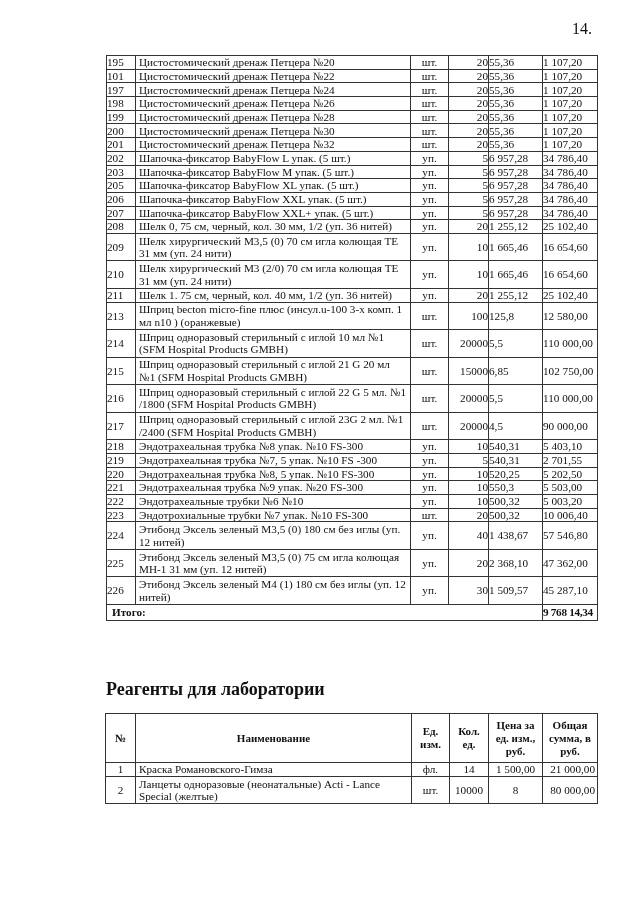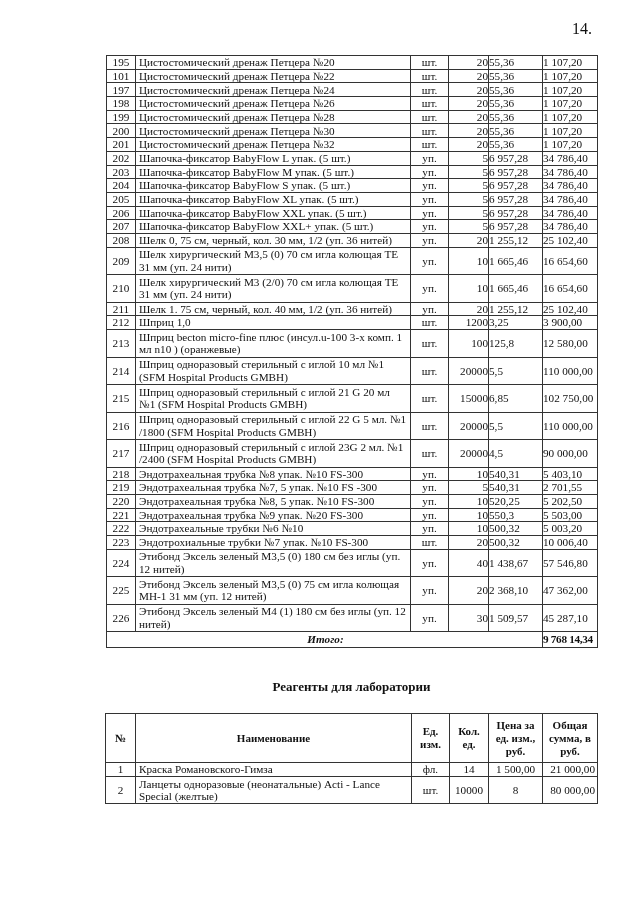--- a/index.html
+++ b/index.html
@@ -20,35 +20,35 @@
     font-size: 11.2px;
     line-height: 12.4px;
   }
   table.main td {
     border: 1px solid #333;
     padding: 0 3px;
     vertical-align: middle;
     white-space: nowrap;
     overflow: hidden;
   }
-  table.main td.num { text-align: center; padding: 0; margin-left: 32px; }
+  table.main td.num { text-align: left; padding: 0; margin-left: 32px; }
   table.main td.name { text-align: left; white-space: normal; }
   table.main td.unit { text-align: center; padding: 0; }
   table.main td.qty { text-align: right; padding: 0; }
   table.main td.price { padding: 0; }
   table.main td.total { padding: 0 2px 0 0; }
   table.main tr.single td { height: 12.7px; }
   table.main tr.double td { height: 26.5px; }
   table.main tr.total-row td { height: 15px; font-weight: bold; }
-  table.main tr.total-row td.label { text-align: center; padding-left: 5px; font-style: italic; }
+  table.main tr.total-row td.label { text-align: left; padding-left: 5px; }
   table.main tr.total-row td.total { font-weight: bold; letter-spacing: -0.3px; }
 
   .section-title {
     position: absolute; top: 679px; left: 106px; width: 491px;
-    text-align: center; font-weight: bold; font-size: 13px;
+    font-weight: bold; font-size: 18px;
   }
 
   table.reagents {
     position: absolute; top: 713px; left: 105px;
     width: 492px;
     border-collapse: collapse;
     table-layout: fixed;
     font-size: 11.2px;
     line-height: 12.4px;
   }
@@ -144,28 +144,20 @@
       </tr>
       <tr class="single">
         <td class="num">203</td>
         <td class="name">Шапочка-фиксатор BabyFlow M упак. (5 шт.)</td>
         <td class="unit">уп.</td>
         <td class="qty">5</td>
         <td class="price">6 957,28</td>
         <td class="total">34 786,40</td>
       </tr>
       <tr class="single">
-        <td class="num">204</td>
-        <td class="name">Шапочка-фиксатор BabyFlow S упак. (5 шт.)</td>
-        <td class="unit">уп.</td>
-        <td class="qty">5</td>
-        <td class="price">6 957,28</td>
-        <td class="total">34 786,40</td>
-      </tr>
-      <tr class="single">
         <td class="num">205</td>
         <td class="name">Шапочка-фиксатор BabyFlow XL упак. (5 шт.)</td>
         <td class="unit">уп.</td>
         <td class="qty">5</td>
         <td class="price">6 957,28</td>
         <td class="total">34 786,40</td>
       </tr>
       <tr class="single">
         <td class="num">206</td>
         <td class="name">Шапочка-фиксатор BabyFlow XXL упак. (5 шт.)</td>
@@ -206,28 +198,20 @@
         <td class="price">1 665,46</td>
         <td class="total">16 654,60</td>
       </tr>
       <tr class="single">
         <td class="num">211</td>
         <td class="name">Шелк 1. 75 см, черный, кол. 40 мм, 1/2 (уп. 36 нитей)</td>
         <td class="unit">уп.</td>
         <td class="qty">20</td>
         <td class="price">1 255,12</td>
         <td class="total">25 102,40</td>
-      </tr>
-      <tr class="single">
-        <td class="num">212</td>
-        <td class="name">Шприц 1,0</td>
-        <td class="unit">шт.</td>
-        <td class="qty">1200</td>
-        <td class="price">3,25</td>
-        <td class="total">3 900,00</td>
       </tr>
       <tr class="double">
         <td class="num">213</td>
         <td class="name">Шприц becton micro-fine плюс (инсул.u-100 3-х комп. 1 мл n10 ) (оранжевые)</td>
         <td class="unit">шт.</td>
         <td class="qty">100</td>
         <td class="price">125,8</td>
         <td class="total">12 580,00</td>
       </tr>
       <tr class="double">

